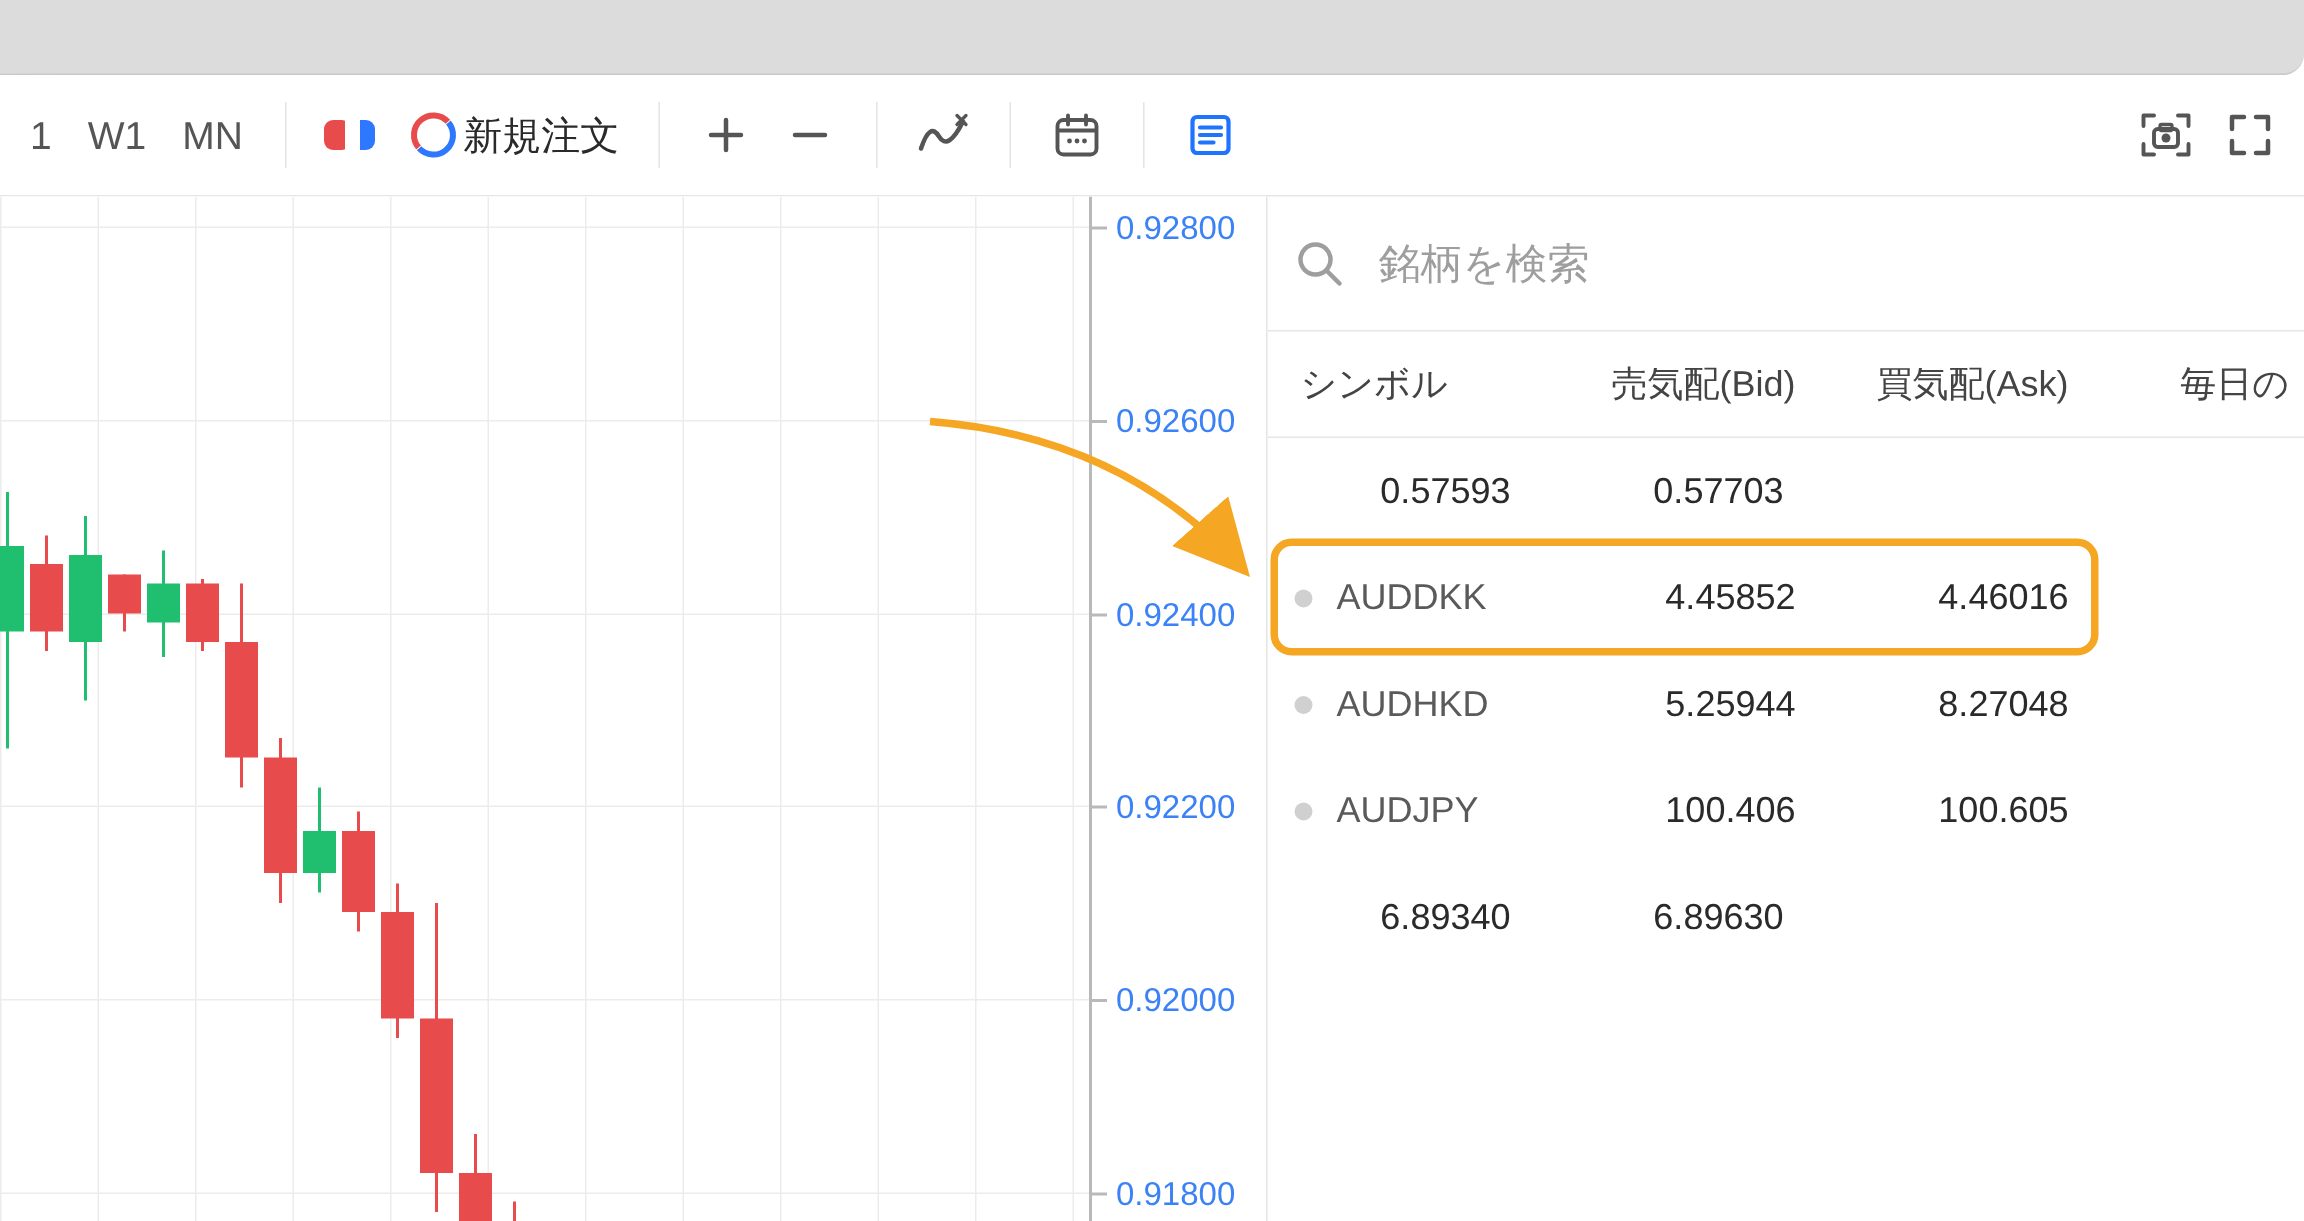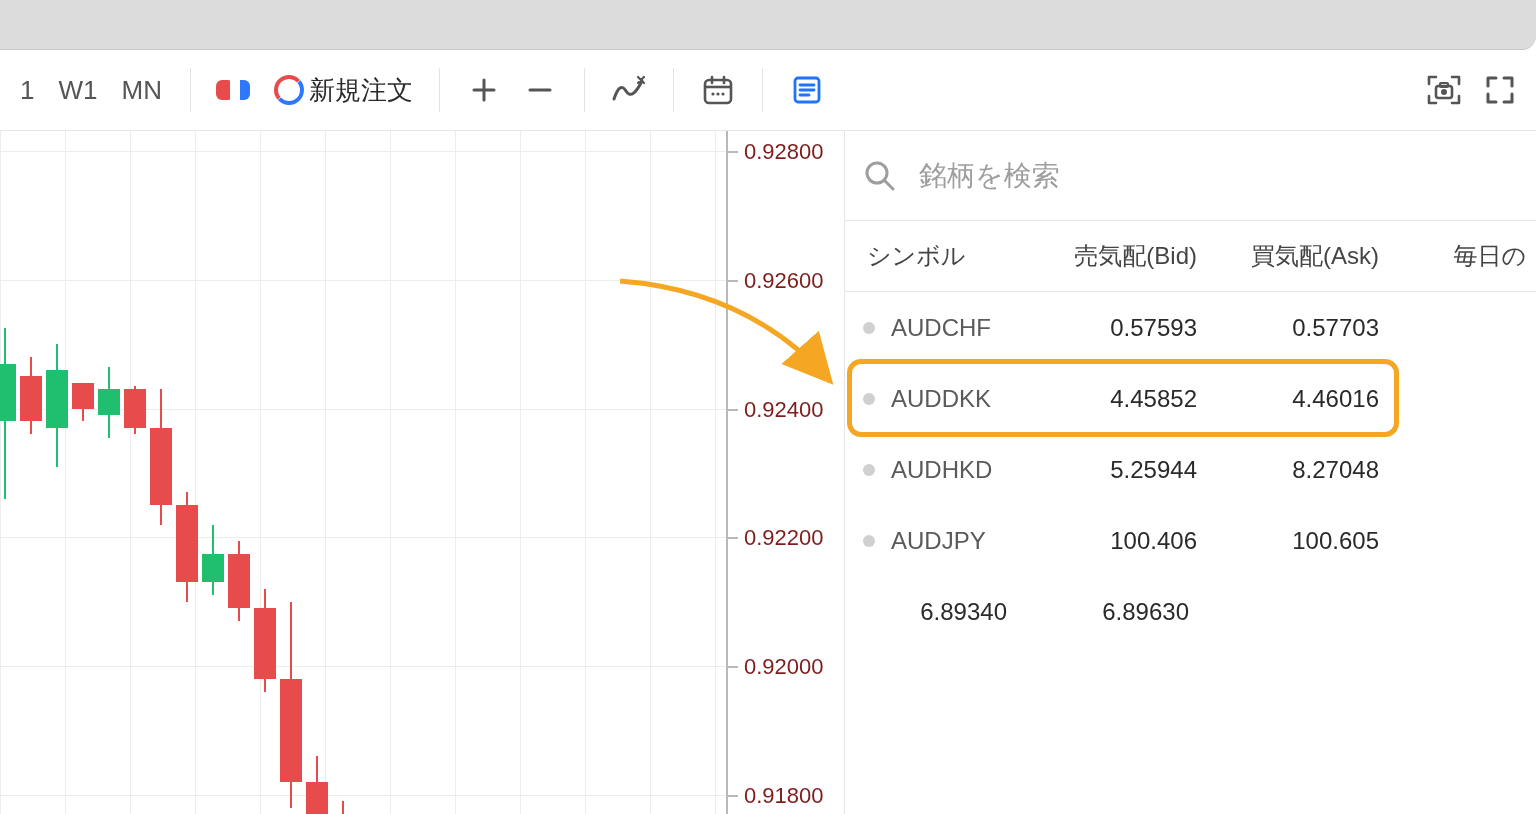--- a/index.html
+++ b/index.html
@@ -19,21 +19,21 @@
   .chart-pane { position: relative; width: 845px; border-right: 1px solid #e4e4e4; background: #fff; overflow: hidden; }
   .watchlist-pane { flex: 1 1 auto; display: flex; flex-direction: column; min-width: 0; }
 
   
   .chart-grid { position: absolute; inset: 0; }
   .chart-grid .vline { position: absolute; top: 0; bottom: 0; width: 1px; background: #ececec; }
   .chart-grid .hline { position: absolute; left: 0; width: 726px; height: 1px; background: #ececec; }
   .y-axis { position: absolute; top: 0; right: 0; bottom: 0; width: 118px; border-left: 2px solid #b9b9b9; }
   .y-axis .ytick { position: absolute; right: 0; width: 100%; display: flex; align-items: center; }
   .y-axis .ytick::before { content: ""; width: 10px; height: 2px; background: #b9b9b9; }
-  .y-axis .ylbl { font-size: 22px; color: #7f1d1d; margin-left: 6px; }
+  .y-axis .ylbl { font-size: 22px; color: #3b82f6; margin-left: 6px; }
 
   .candle { position: absolute; }
   .candle .wick { position: absolute; left: 50%; transform: translateX(-50%); width: 2px; background: inherit; }
   .candle .body { position: absolute; left: 0; right: 0; }
   .up .wick, .up .body { background: #1fbf6f; }
   .dn .wick, .dn .body { background: #e84b4b; }
 
   .arrow-svg { position: absolute; pointer-events: none; }
 
   
@@ -258,24 +258,20 @@
       <input type="text" placeholder="銘柄を検索" style="">
     </div>
     <div class="wl-header">
       <div class="c-sym">シンボル</div>
       <div class="c-bid">売気配(Bid)</div>
       <div class="c-ask">買気配(Ask)</div>
       <div class="c-daily">毎日の</div>
     </div>
     <div class="wl-body" id="wl-body">
         <div class="wl-row">
-          <div class="c-sym">
-            <span class="dot"></span>
-            <span>AUDCHF</span>
-          </div>
           <div class="c-bid">0.57593</div>
           <div class="c-ask">0.57703</div>
           <div class="c-daily"></div>
         </div>
         <div class="wl-row">
           <div class="c-sym">
             <span class="dot"></span>
             <span>AUDDKK</span>
           </div>
           <div class="c-bid">4.45852</div>

